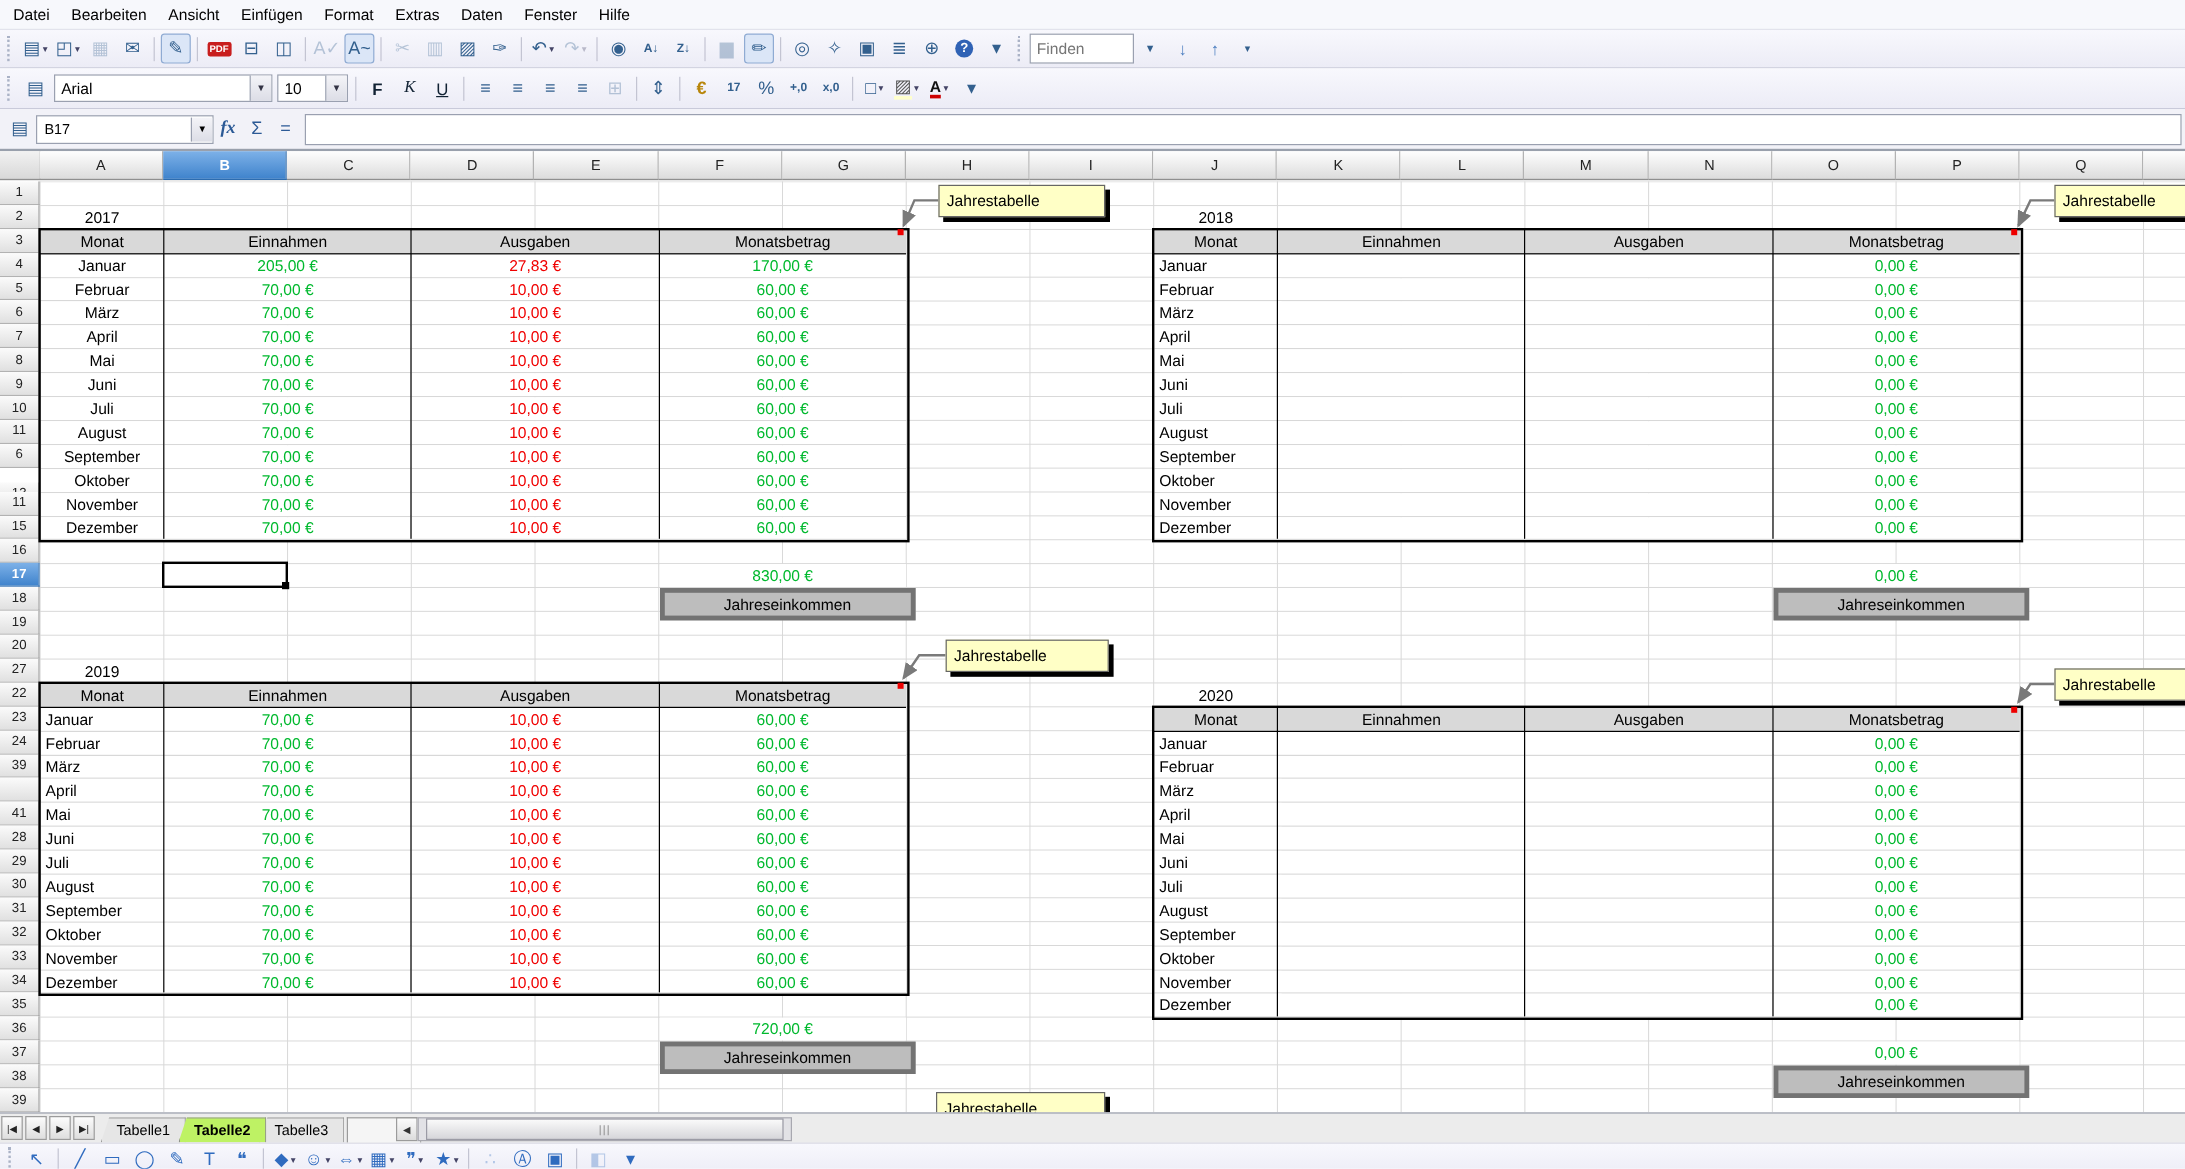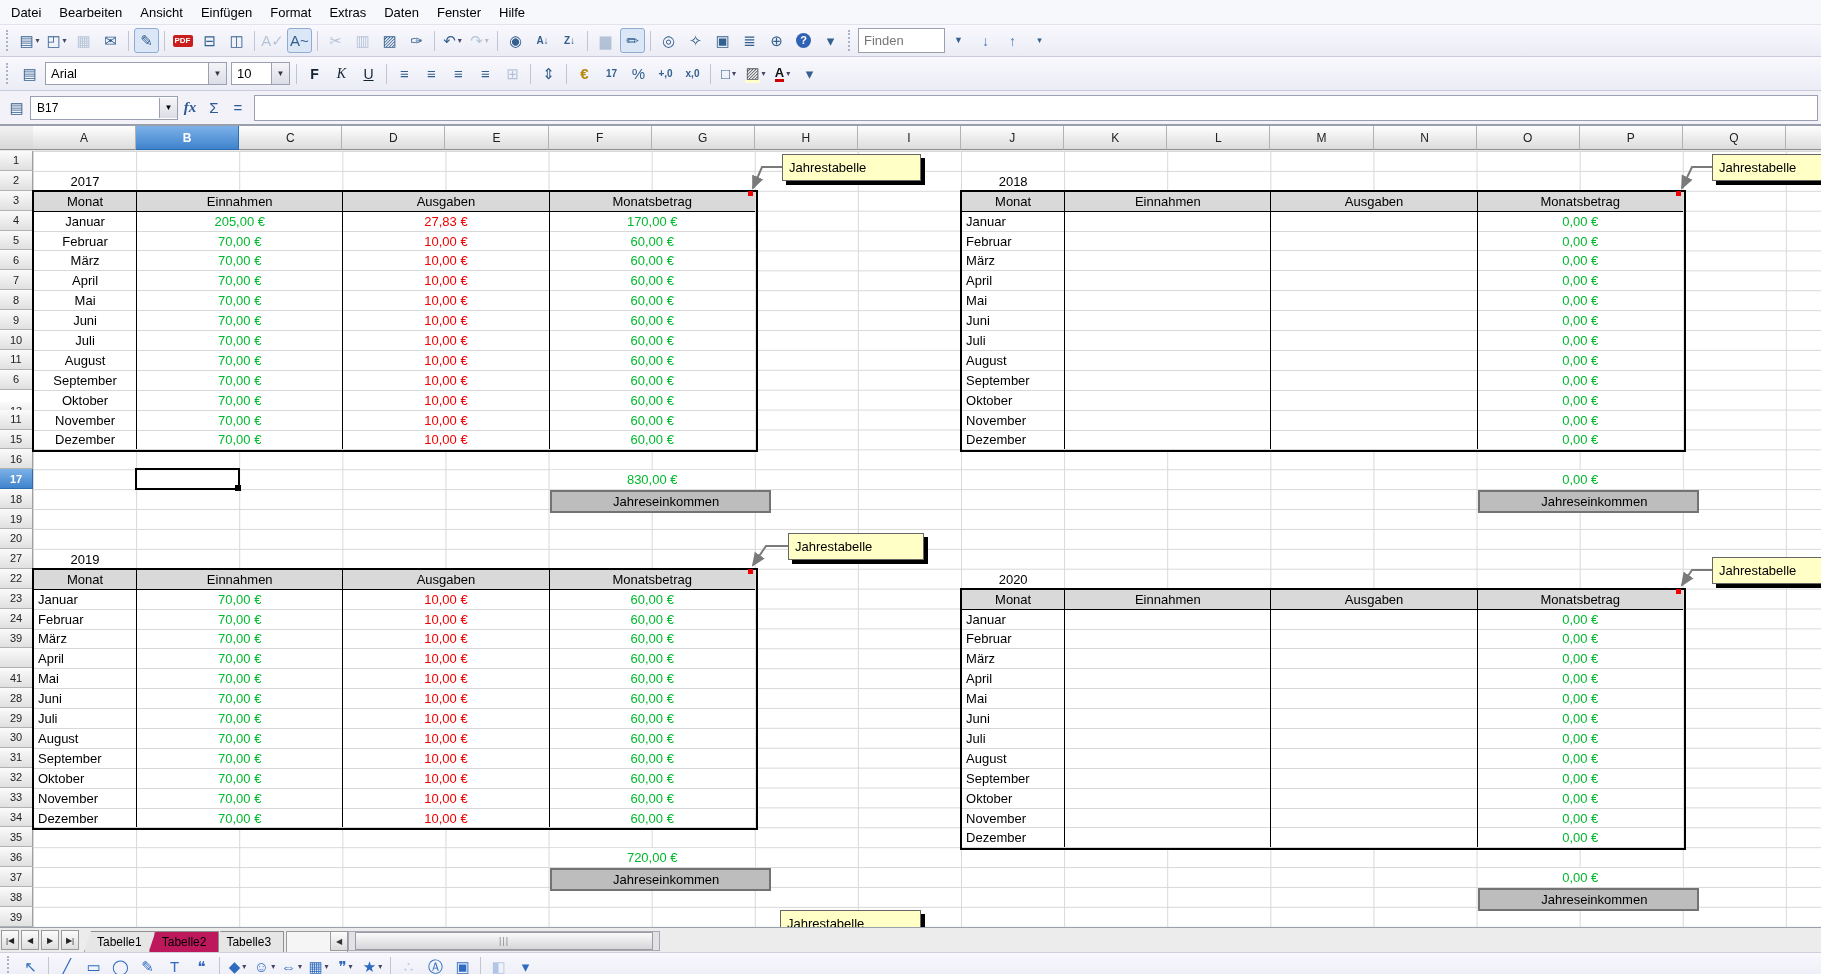--- a/index.html
+++ b/index.html
@@ -48,33 +48,33 @@
     background-image:linear-gradient(to right,#d8d8d8 1px,transparent 1px),linear-gradient(to bottom,#d8d8d8 1px,transparent 1px);
     background-size:103.12px 19.897px;}
   .rhdr{position:absolute;left:0;width:32px;border-right:1px solid #9f9f9f;border-bottom:1px solid #b2b2b2;background:linear-gradient(#fbfbfb,#e0e0e0);display:flex;align-items:center;justify-content:center;font-size:11px;color:#222;}
   .cell{position:absolute;background:#fff;display:flex;align-items:center;justify-content:center;font-size:13px;color:#000;white-space:nowrap;border-bottom:1px solid #d8d8d8;overflow:hidden;}
   .cell.left{justify-content:flex-start;padding-left:4px;}
   .cell.hdr{background:var(--hdrfill);}
   .cell.pos{color:var(--green);}
   .cell.neg{color:var(--red);}
   .cell.title{border-bottom:none;background:transparent;}
   .cell.total{border-bottom:none;}
-  .cell.tlabel{background:var(--labelfill);border:2px solid #737373;padding-left:12px;}
+  .cell.tlabel{background:var(--labelfill);border:4px solid #737373;}
   .tline{position:absolute;background:#000;}
   .toutline{position:absolute;border:2px solid #000;}
   .selbox{position:absolute;border:2px solid #000;background:transparent;}
   .selhandle{position:absolute;width:6px;height:6px;background:#000;}
   .note{position:absolute;background:var(--notefill);border:1px solid #666;box-shadow:4px 4px 0 #000;font-size:13px;display:flex;align-items:center;padding-left:6px;color:#000;}
   .marker{position:absolute;width:5px;height:5px;background:#e00;}
   #conn-svg{position:absolute;left:0;top:0;pointer-events:none;}
   
   .tabbar{height:24px;background:#ececec;border-top:1px solid #9aa0ac;display:flex;align-items:flex-end;position:relative;}
   .navbtn{width:16px;height:18px;margin:0 1px 2px 1px;background:linear-gradient(#fcfcfc,#dedede);border:1px solid #9b9b9b;font-size:8px;display:flex;align-items:center;justify-content:center;color:#222;}
   .tab{height:20px;padding:0 12px;margin-right:-6px;background:#e6e6e6;border:1px solid #8f8f8f;border-bottom:none;display:flex;align-items:center;font-size:12px;clip-path:polygon(7px 0,calc(100% - 0px) 0,100% 100%,0 100%);}
-  .tab.active{background:#be185d;font-weight:normal;z-index:2;}
+  .tab.active{background:#bef264;font-weight:bold;z-index:2;}
   .tabfill{width:60px;height:20px;background:#f5f5f5;border:1px solid #9b9b9b;border-bottom:none;margin-left:8px;}
   .hscroll{position:absolute;left:330px;bottom:2px;height:18px;display:flex;align-items:center;}
   .sc-btn{width:16px;height:18px;background:linear-gradient(#fcfcfc,#dcdcdc);border:1px solid #9b9b9b;font-size:8px;display:flex;align-items:center;justify-content:center;color:#333;}
   .sc-track{width:310px;height:18px;background:#e2e2e6;border:1px solid #a8a8b0;display:flex;align-items:center;}
   .sc-thumb{width:296px;height:16px;margin-left:6px;background:linear-gradient(#fafafa,#d6d6da);border:1px solid #9b9ba5;display:flex;align-items:center;justify-content:center;color:#888;font-size:9px;letter-spacing:1px;}
   .drawbar{height:27px;display:flex;align-items:center;background:linear-gradient(#f8f8fd,#ececf6);border-top:1px solid #cfcfdd;padding:0 3px;}
   .drawbar .tbtn{color:#2f6bbf;}
 </style>
 </head>
 <body>

